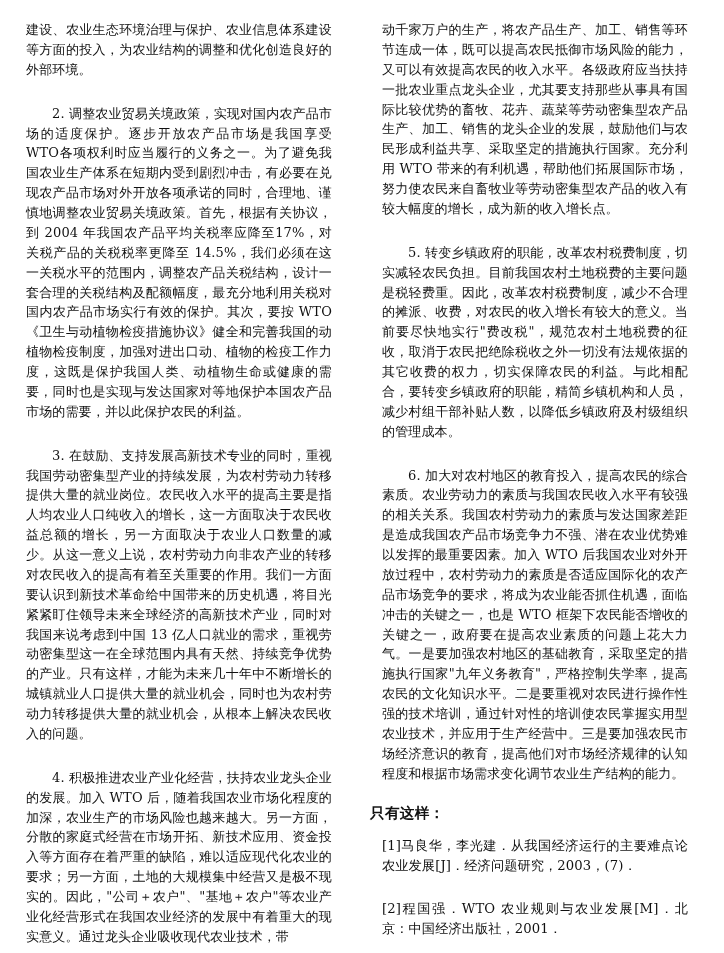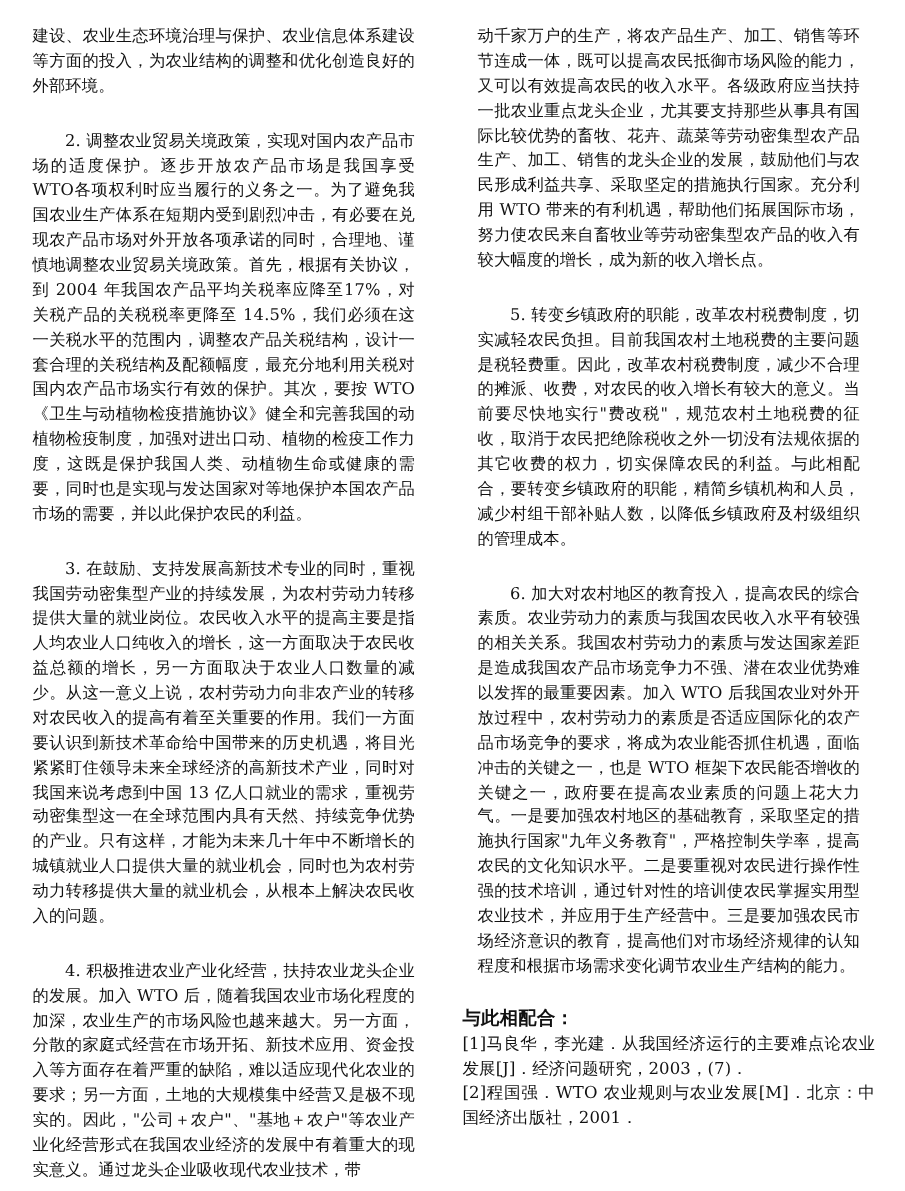--- a/index.html
+++ b/index.html
@@ -45,21 +45,21 @@
     font-size: 14.6px;
     line-height: 1.53;
     font-weight: bold;
     letter-spacing: 0.3px;
   }
   .ref-item {
     font-size: 13.2px;
     line-height: 1.5;
     text-align: justify;
     text-justify: inter-ideograph;
-    margin: 0;
+    margin: 12px;
     letter-spacing: 0.1px;
   }
   .spacer-sm { height: 2px; }
 </style>
 </head>
 <body>
 
 <div class="page">
 
   <div class="column">
@@ -68,19 +68,19 @@
     <p class="indent">3. 在鼓励、支持发展高新技术专业的同时，重视我国劳动密集型产业的持续发展，为农村劳动力转移提供大量的就业岗位。农民收入水平的提高主要是指人均农业人口纯收入的增长，这一方面取决于农民收益总额的增长，另一方面取决于农业人口数量的减少。从这一意义上说，农村劳动力向非农产业的转移对农民收入的提高有着至关重要的作用。我们一方面要认识到新技术革命给中国带来的历史机遇，将目光紧紧盯住领导未来全球经济的高新技术产业，同时对我国来说考虑到中国 13 亿人口就业的需求，重视劳动密集型这一在全球范围内具有天然、持续竞争优势的产业。只有这样，才能为未来几十年中不断增长的城镇就业人口提供大量的就业机会，同时也为农村劳动力转移提供大量的就业机会，从根本上解决农民收入的问题。</p>
     <p class="indent">4. 积极推进农业产业化经营，扶持农业龙头企业的发展。加入 WTO 后，随着我国农业市场化程度的加深，农业生产的市场风险也越来越大。另一方面，分散的家庭式经营在市场开拓、新技术应用、资金投入等方面存在着严重的缺陷，难以适应现代化农业的要求；另一方面，土地的大规模集中经营又是极不现实的。因此，"公司＋农户"、"基地＋农户"等农业产业化经营形式在我国农业经济的发展中有着重大的现实意义。通过龙头企业吸收现代农业技术，带</p>
   </div>
 
   <div class="column">
     <p>动千家万户的生产，将农产品生产、加工、销售等环节连成一体，既可以提高农民抵御市场风险的能力，又可以有效提高农民的收入水平。各级政府应当扶持一批农业重点龙头企业，尤其要支持那些从事具有国际比较优势的畜牧、花卉、蔬菜等劳动密集型农产品生产、加工、销售的龙头企业的发展，鼓励他们与农民形成利益共享、采取坚定的措施执行国家。充分利用 WTO 带来的有利机遇，帮助他们拓展国际市场，努力使农民来自畜牧业等劳动密集型农产品的收入有较大幅度的增长，成为新的收入增长点。</p>
     <p class="indent">5. 转变乡镇政府的职能，改革农村税费制度，切实减轻农民负担。目前我国农村土地税费的主要问题是税轻费重。因此，改革农村税费制度，减少不合理的摊派、收费，对农民的收入增长有较大的意义。当前要尽快地实行"费改税"，规范农村土地税费的征收，取消于农民把绝除税收之外一切没有法规依据的其它收费的权力，切实保障农民的利益。与此相配合，要转变乡镇政府的职能，精简乡镇机构和人员，减少村组干部补贴人数，以降低乡镇政府及村级组织的管理成本。</p>
     <p class="indent">6. 加大对农村地区的教育投入，提高农民的综合素质。农业劳动力的素质与我国农民收入水平有较强的相关关系。我国农村劳动力的素质与发达国家差距是造成我国农产品市场竞争力不强、潜在农业优势难以发挥的最重要因素。加入 WTO 后我国农业对外开放过程中，农村劳动力的素质是否适应国际化的农产品市场竞争的要求，将成为农业能否抓住机遇，面临冲击的关键之一，也是 WTO 框架下农民能否增收的关键之一，政府要在提高农业素质的问题上花大力气。一是要加强农村地区的基础教育，采取坚定的措施执行国家"九年义务教育"，严格控制失学率，提高农民的文化知识水平。二是要重视对农民进行操作性强的技术培训，通过针对性的培训使农民掌握实用型农业技术，并应用于生产经营中。三是要加强农民市场经济意识的教育，提高他们对市场经济规律的认知程度和根据市场需求变化调节农业生产结构的能力。</p>
 
     <div class="spacer-sm"></div>
-    <div class="refs-title">与此相配合：</div>
+    <div class="refs-title">只有这样：</div>
     <p class="ref-item">[1]马良华，李光建．从我国经济运行的主要难点论农业发展[J]．经济问题研究，2003，(7)．</p>
     <p class="ref-item">[2]程国强．WTO 农业规则与农业发展[M]．北京：中国经济出版社，2001．</p>
 
   </div>
 
 </div>
 
 </body></html>

